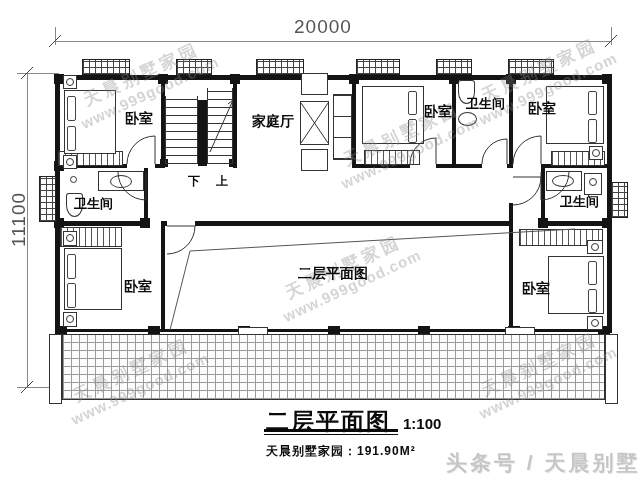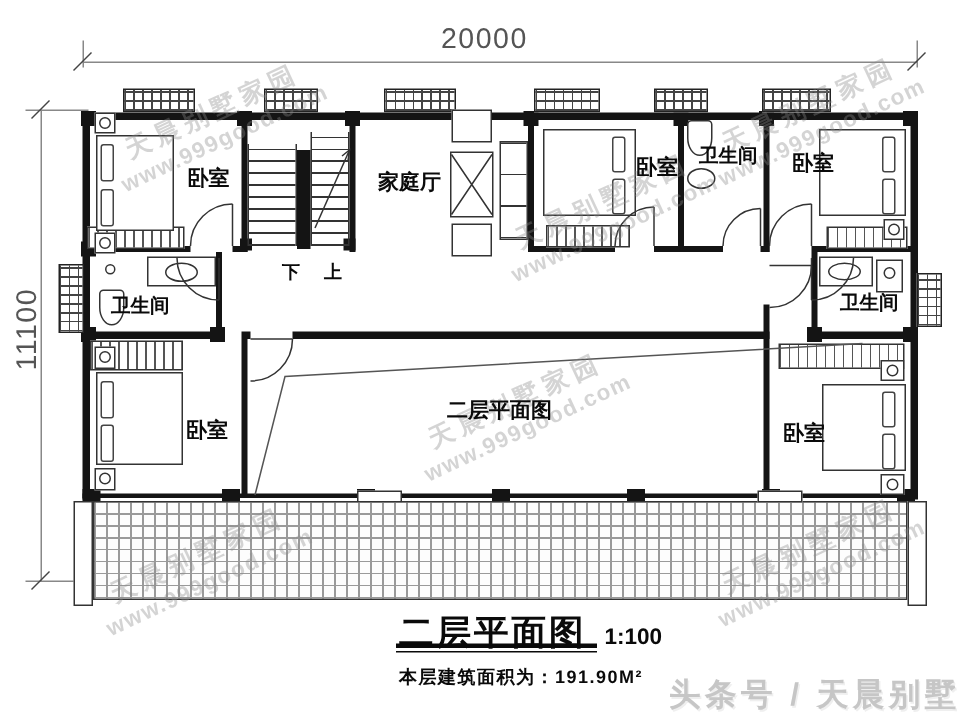--- a/index.html
+++ b/index.html
@@ -250,15 +250,15 @@
 <div class="label" style="left:298px;top:265px;font-size:14px;">二层平面图</div>
 <div class="label" style="left:522px;top:280px;font-size:14px;">卧室</div>
 <div class="label" style="left:188px;top:173px;font-size:12px;">下</div>
 <div class="label" style="left:216px;top:173px;font-size:12px;">上</div>
 
 <div class="titleblock" style="left:266px;top:406px;">
   <span class="tb-title">二层平面图</span><span class="tb-scale">1:100</span>
 </div>
 <div class="tb-rule1" style="left:264px;top:429px;width:134px;height:3px;"></div>
 <div class="tb-rule2" style="left:264px;top:434px;width:134px;height:1px;"></div>
-<div class="titleblock tb-area" style="left:266px;top:443px;">本层建筑面积为：191.90M²</div>
+<div class="titleblock tb-area" style="left:266px;top:443px;">天晨别墅家园：191.90M²</div>
 
 <div class="footer" style="left:446px;top:449px;">头条号 / 天晨别墅家园</div>
 
 </body></html>

